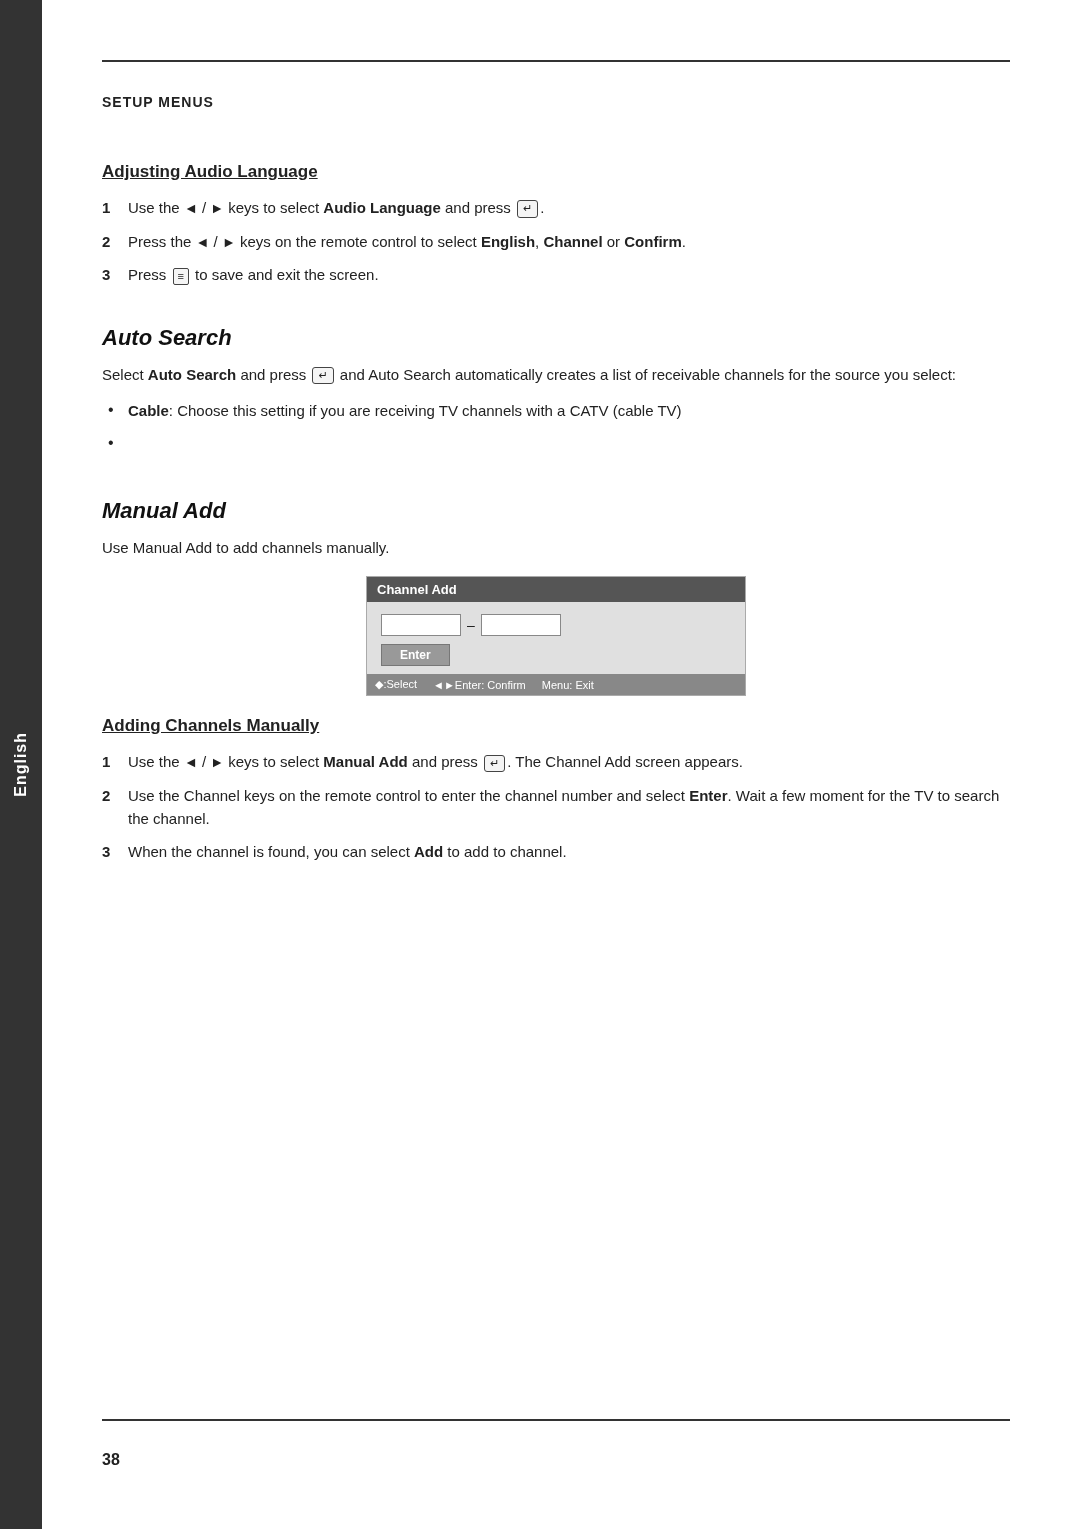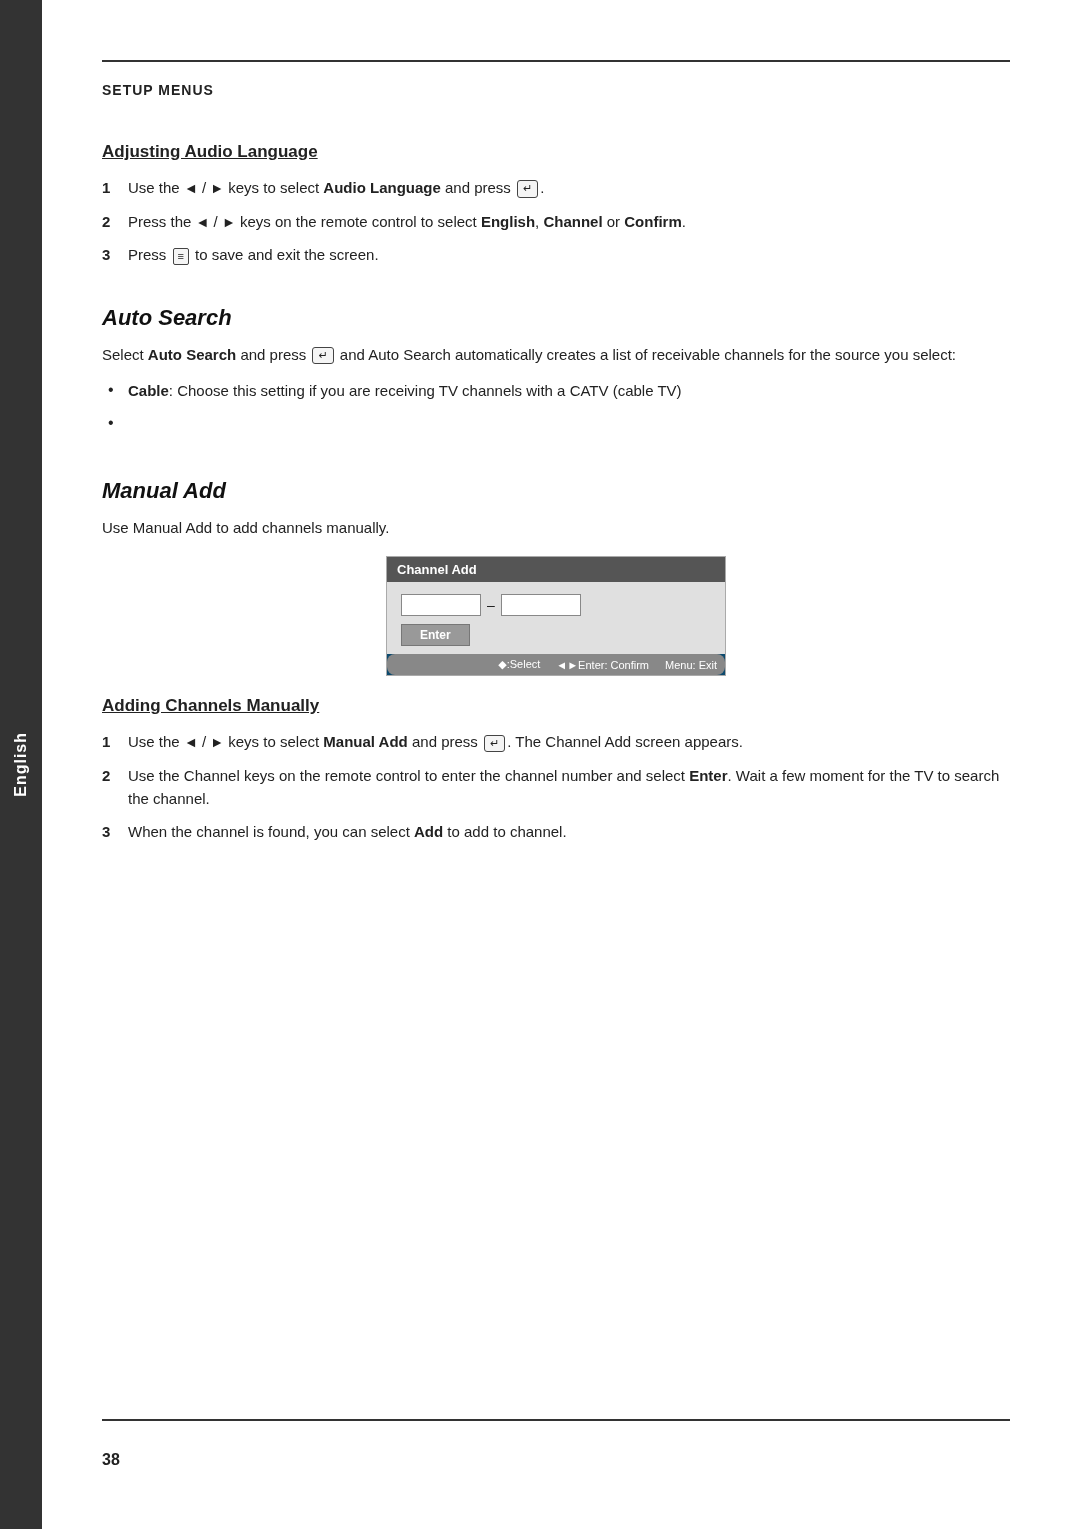--- a/index.html
+++ b/index.html
@@ -49,22 +49,22 @@
     .main-content {
       flex: 1;
       padding: 60px 70px 60px 60px;
       display: flex;
       flex-direction: column;
     }
 
     
     .top-section {
       border-top: 2px solid #333333;
-      padding-top: 20px;
-      margin-bottom: 24px;
+      padding-top: 32px;
+      margin-bottom: 32px;
     }
 
     .section-heading {
       font-size: 14px;
       font-weight: bold;
       letter-spacing: 1px;
       text-transform: uppercase;
       margin-bottom: 0;
     }
 
@@ -181,21 +181,21 @@
     
     .dialog-container {
       display: flex;
       justify-content: center;
       margin: 16px 0 20px 0;
     }
 
     .dialog-box {
       border: 1.5px solid #aaaaaa;
       background: #0c4a6e;
-      width: 340px;
+      width: 380px;
       font-size: 13px;
     }
 
     .dialog-title-bar {
       background: #555555;
       color: #ffffff;
       padding: 5px 10px;
       font-size: 13px;
       font-weight: bold;
     }
@@ -237,26 +237,25 @@
       font-size: 12px;
       font-weight: bold;
       cursor: pointer;
       margin-top: 2px;
     }
 
     .dialog-footer {
       background: #888888;
       color: #ffffff;
       display: flex;
-      justify-content: flex-end;
+      justify-content: flex-start;
       align-items: center;
       padding: 4px 8px;
       font-size: 11px;
       gap: 16px;
-      border-radius: 8px;
     }
 
     .footer-item {
       display: flex;
       align-items: center;
       gap: 3px;
     }
 
     
     .page-number {

